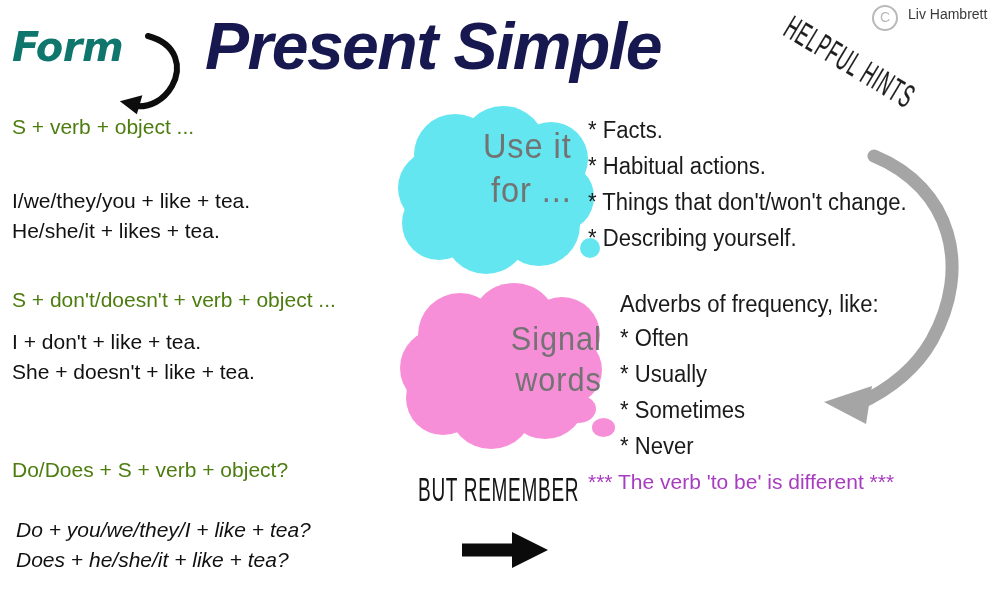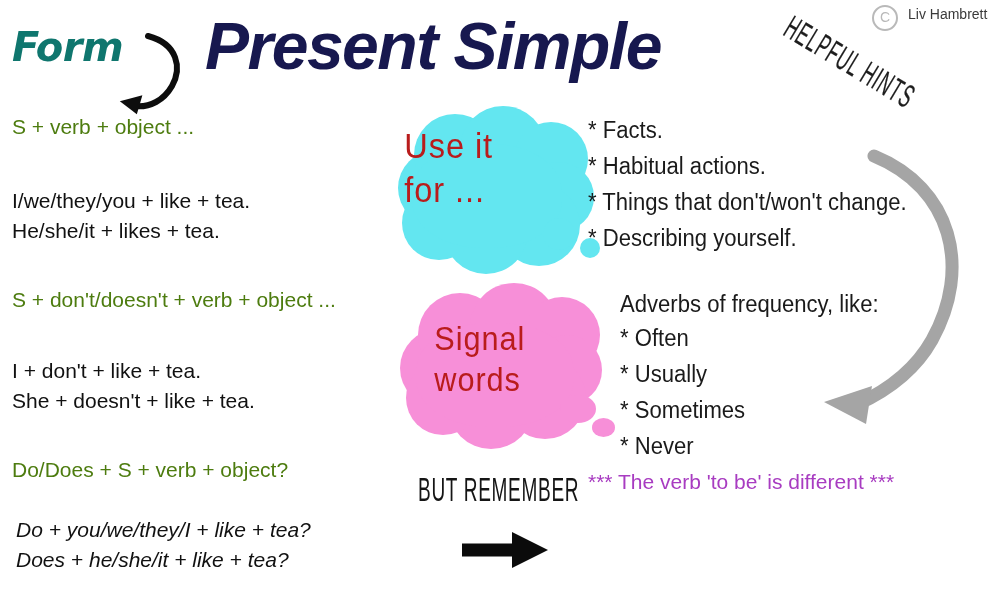--- a/index.html
+++ b/index.html
@@ -66,32 +66,32 @@
     color:#111;
     font-size:21px;
     font-family:"Liberation Sans", sans-serif;
     white-space:nowrap;
     line-height:30px;
   }
 
   #rule1{left:12px;top:115px;}
   #ex1{left:12px;top:186px;}
   #rule2{left:12px;top:288px;}
-  #ex2{left:12px;top:356px;}
+  #ex2{left:12px;top:327px;}
   #rule3{left:12px;top:458px;}
   #ex3{left:16px;top:515px;font-style:italic;}
 
   
   .cloud{position:absolute;}
   .cloud .lobe{position:absolute;border-radius:50%;}
   .cloud-text{
     position:absolute;z-index:5;
     font-family:"Liberation Sans", sans-serif;
-    color:#b91c1c;
-    text-align:left;
+    color:#737373;
+    text-align:right;
     line-height:1.25;
     font-weight:300;
   }
   .cloud-text span{display:block;transform:scaleX(0.93);}
 
   
   #cloud-use{left:398px;top:106px;width:200px;height:165px;}
   #cloud-use .lobe{background:#63e6f0;}
   #cloud-use-text{
     left:398px;top:124px;width:180px;

